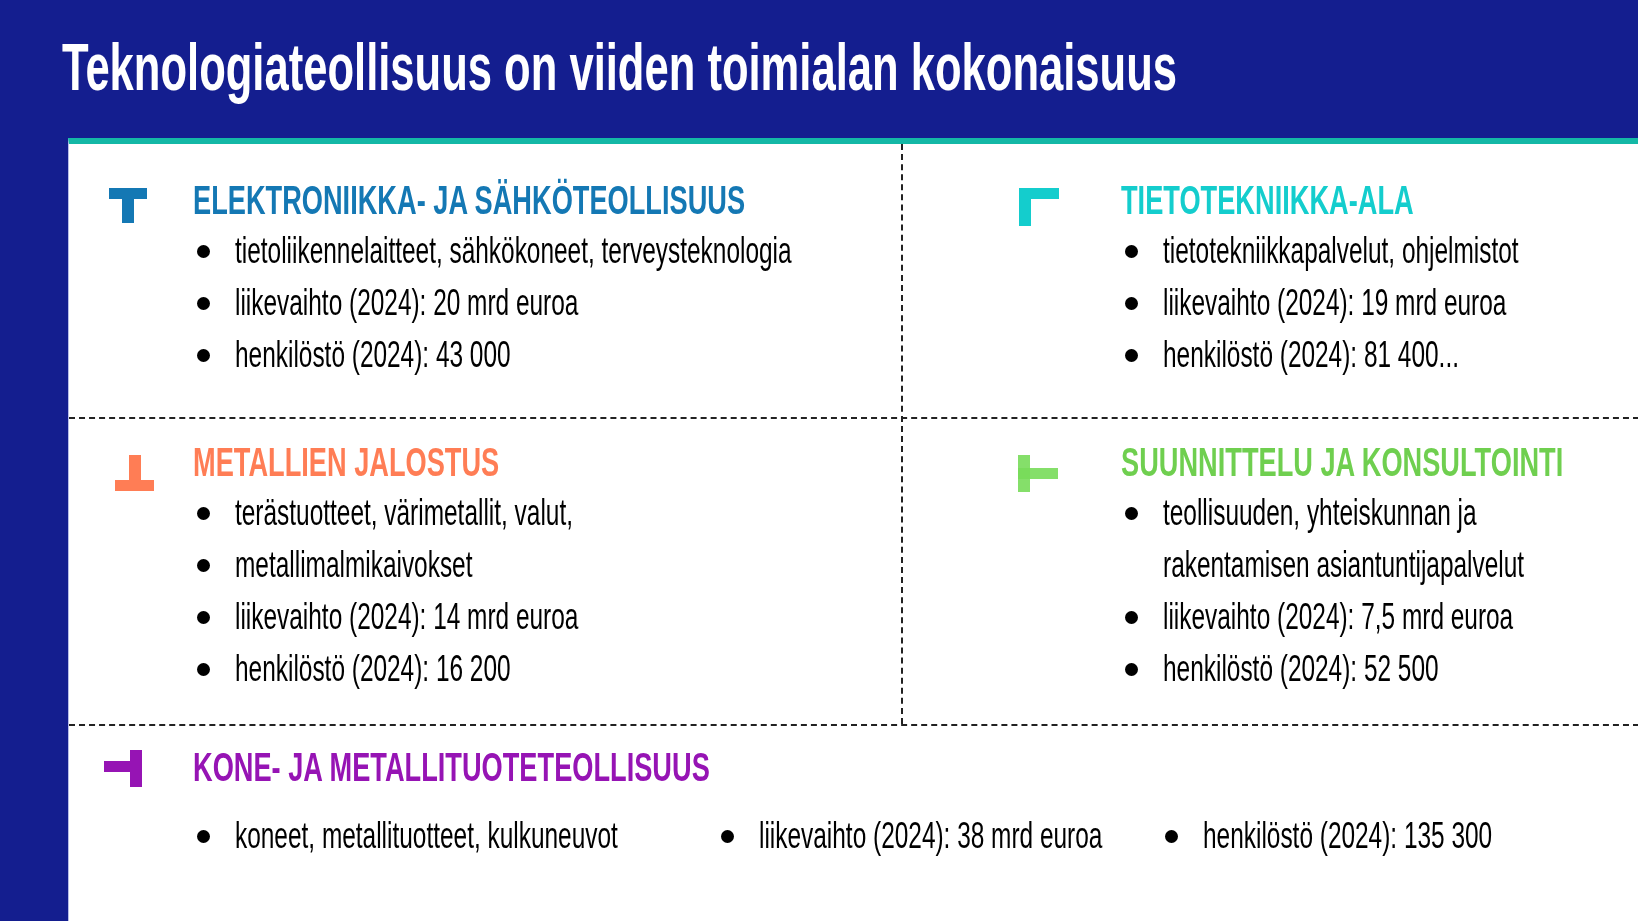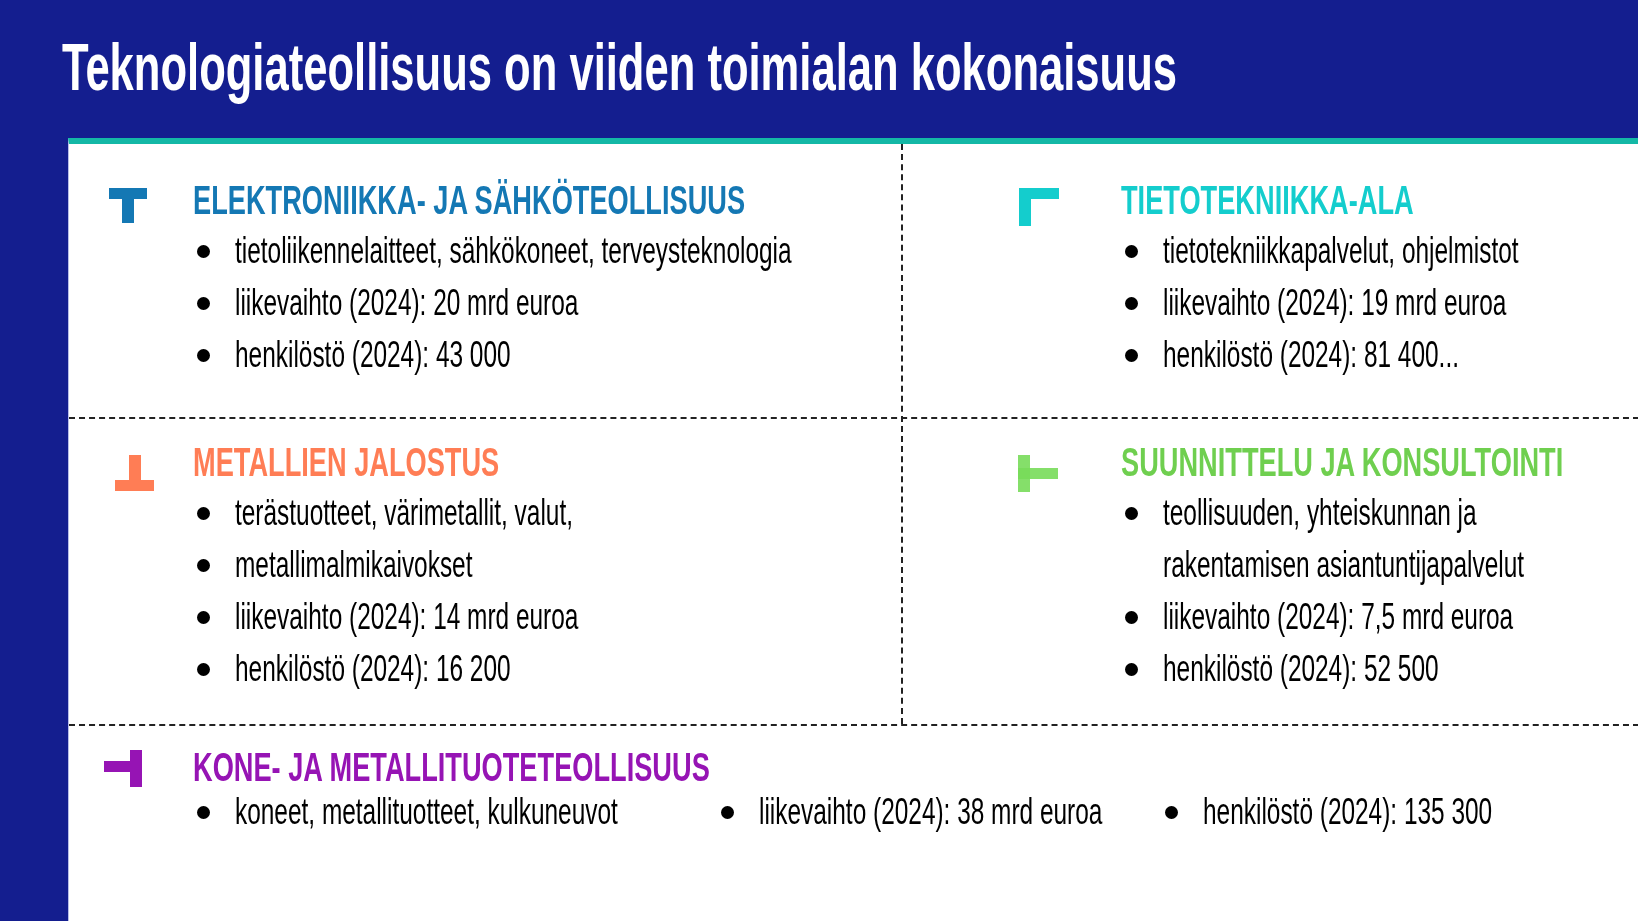--- a/index.html
+++ b/index.html
@@ -240,21 +240,21 @@
         </li>
     </ul>
   </div>
 
   <div class="section" style="left:0;top:582px;">
     <div class="icon" style="left:35px;top:24px;width:38px;height:37px;">
       <div class="bar" style="left:26px;top:0;width:12px;height:37px;background:#9614b4;"></div>
       <div class="bar" style="left:0;top:11px;width:38px;height:11px;background:#9614b4;"></div>
     </div>
     <div class="heading" style="left:124px;top:18px;color:#9614b4;">KONE- JA METALLITUOTETEOLLISUUS</div>
-    <div class="inline-row" style="left:128px;top:60px;width:1400px;">
+    <div class="inline-row" style="left:128px;top:84px;width:1400px;">
       <span class="it" style="left:0;">
         <span class="dot" style="left:0;"></span>
         <span class="txt" style="left:38px;">koneet, metallituotteet, kulkuneuvot</span>
       </span>
       <span class="it" style="left:524px;">
         <span class="dot" style="left:0;"></span>
         <span class="txt" style="left:38px;">liikevaihto (2024): 38 mrd euroa</span>
       </span>
       <span class="it" style="left:968px;">
         <span class="dot" style="left:0;"></span>

